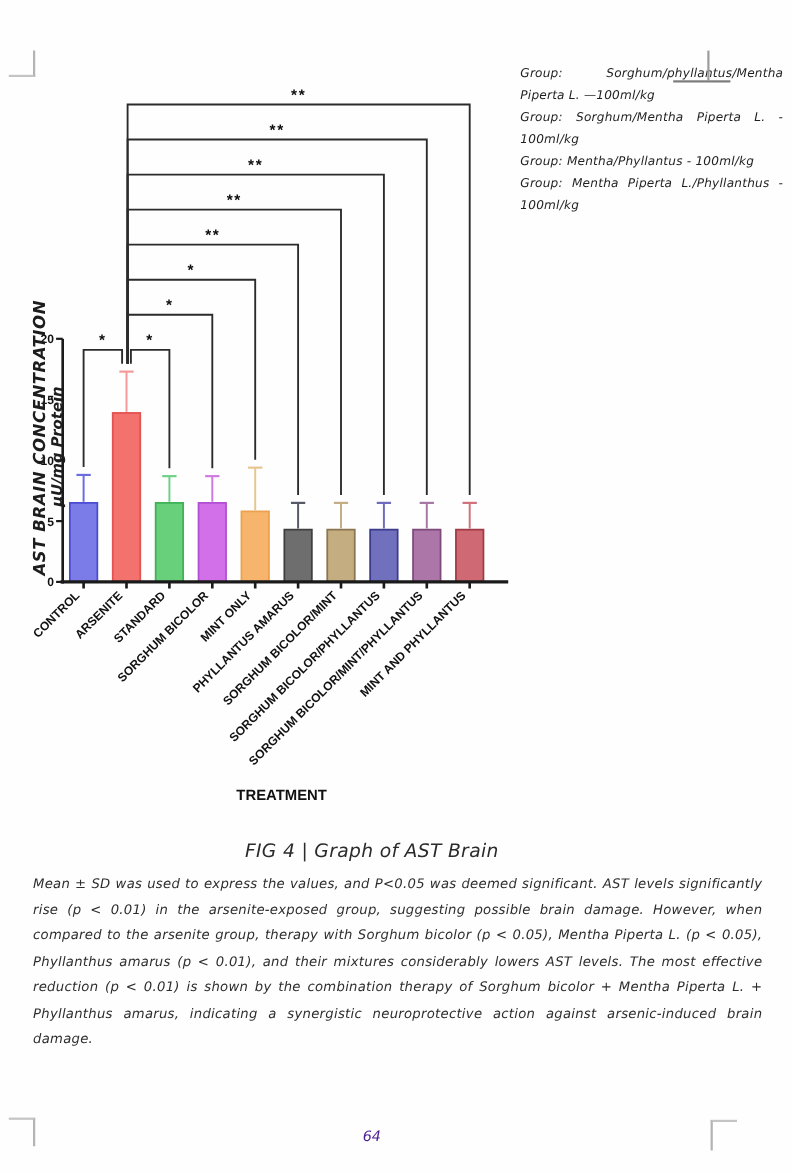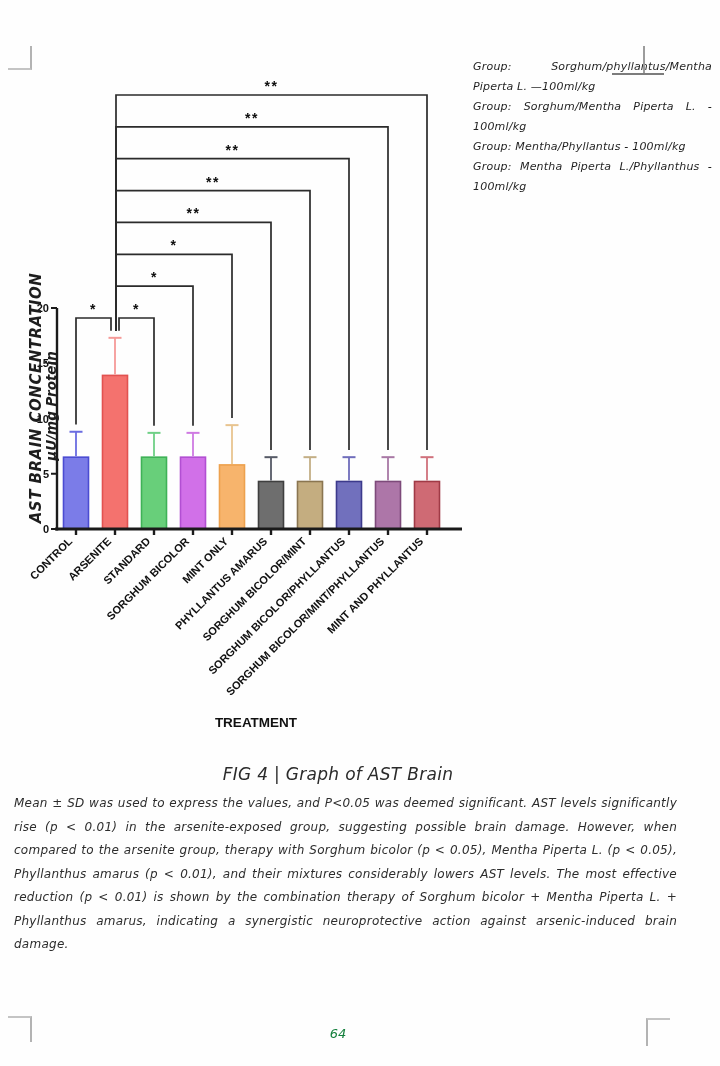--- a/index.html
+++ b/index.html
@@ -19,27 +19,27 @@
     text-align:justify;letter-spacing:0.2px;
   }
   .legend p{margin:0;}
   .artifact-vline{position:absolute;left:643px;top:46px;width:2px;height:27px;background:#9c9c9c;}
   .artifact-underline{position:absolute;left:612px;top:73px;width:52px;height:2px;background:#7c7c7c;}
   .caption{
     position:absolute;left:0;top:764px;width:676px;text-align:center;
     font-style:italic;font-size:17px;color:#2b2b2b;letter-spacing:0.3px;
   }
   .bodytext{
-    position:absolute;left:14px;top:792px;width:663px;
+    position:absolute;left:30px;top:792px;width:663px;
     font-style:italic;font-size:12px;line-height:23.5px;color:#2d2d2d;
     text-align:justify;letter-spacing:0.25px;
   }
   .pagenum{
     position:absolute;left:0;top:1026px;width:676px;text-align:center;
-    font-style:italic;font-size:13px;color:#15803d;
+    font-style:italic;font-size:13px;color:#4c1d95;
   }
 </style>
 </head>
 <body>
 
 <div class="page">
 
   <div class="corner tl"></div>
   <div class="corner bl"></div>
   <div class="corner br"></div>

